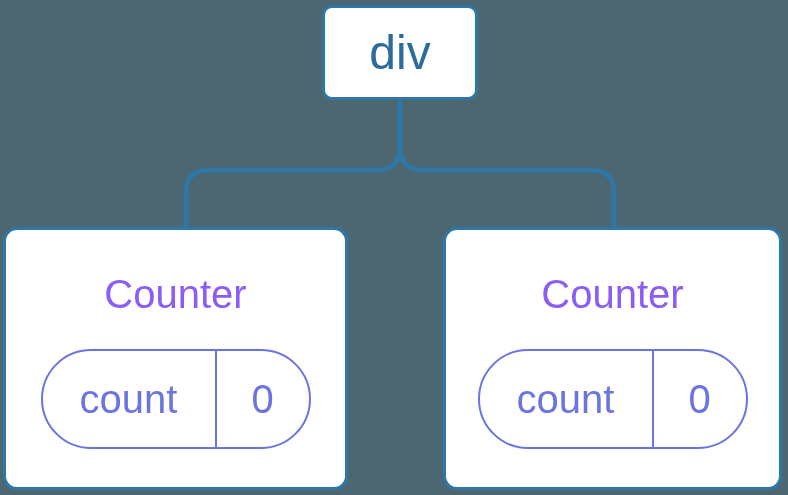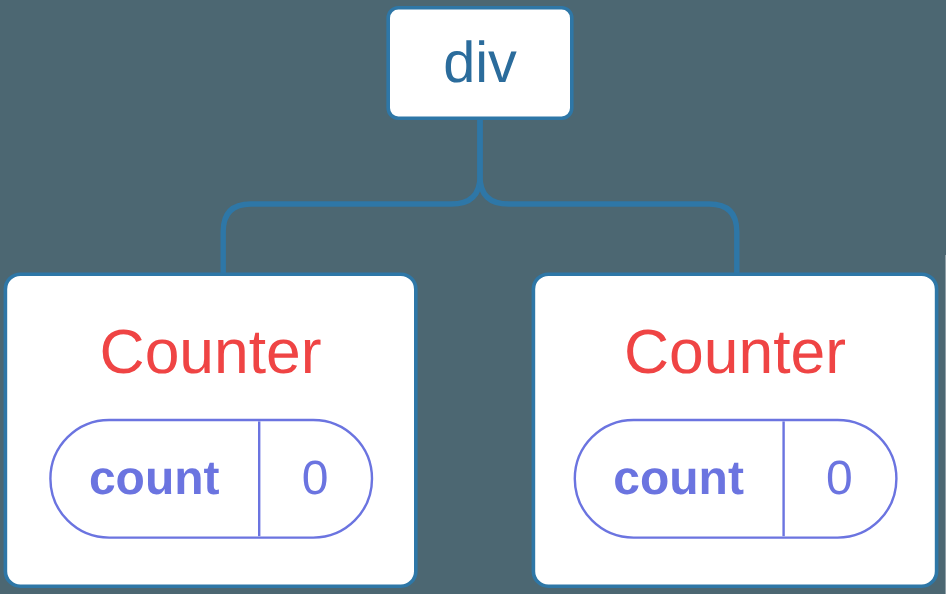--- a/index.html
+++ b/index.html
@@ -53,22 +53,22 @@
     border-radius: 14px;
     display: flex;
     flex-direction: column;
     align-items: center;
   }
   .card-left  { left: 3px;   width: 345px; }
   .card-right { left: 443px; width: 339px; }
   .card-title {
     margin-top: 42px;
     line-height: 44px;
-    color: #ef4444;
-    font-size: 52px;
+    color: #8b5cf6;
+    font-size: 40px;
     font-weight: 500;
   }
   .pill {
     margin-top: 33px;
     width: 270px;
     height: 100px;
     box-sizing: border-box;
     border: 2.5px solid #6B74E0;
     border-radius: 60px;
     display: flex;
@@ -76,21 +76,20 @@
     color: #6B74E0;
     font-size: 40px;
     overflow: hidden;
   }
   .pill-key {
     flex: 1;
     display: flex;
     align-items: center;
     justify-content: center;
     border-right: 2.5px solid #6B74E0;
-    font-weight: bold;
   }
   .pill-value {
     width: 92px;
     display: flex;
     align-items: center;
     justify-content: center;
   }
 </style>
 </head>
 <body>

